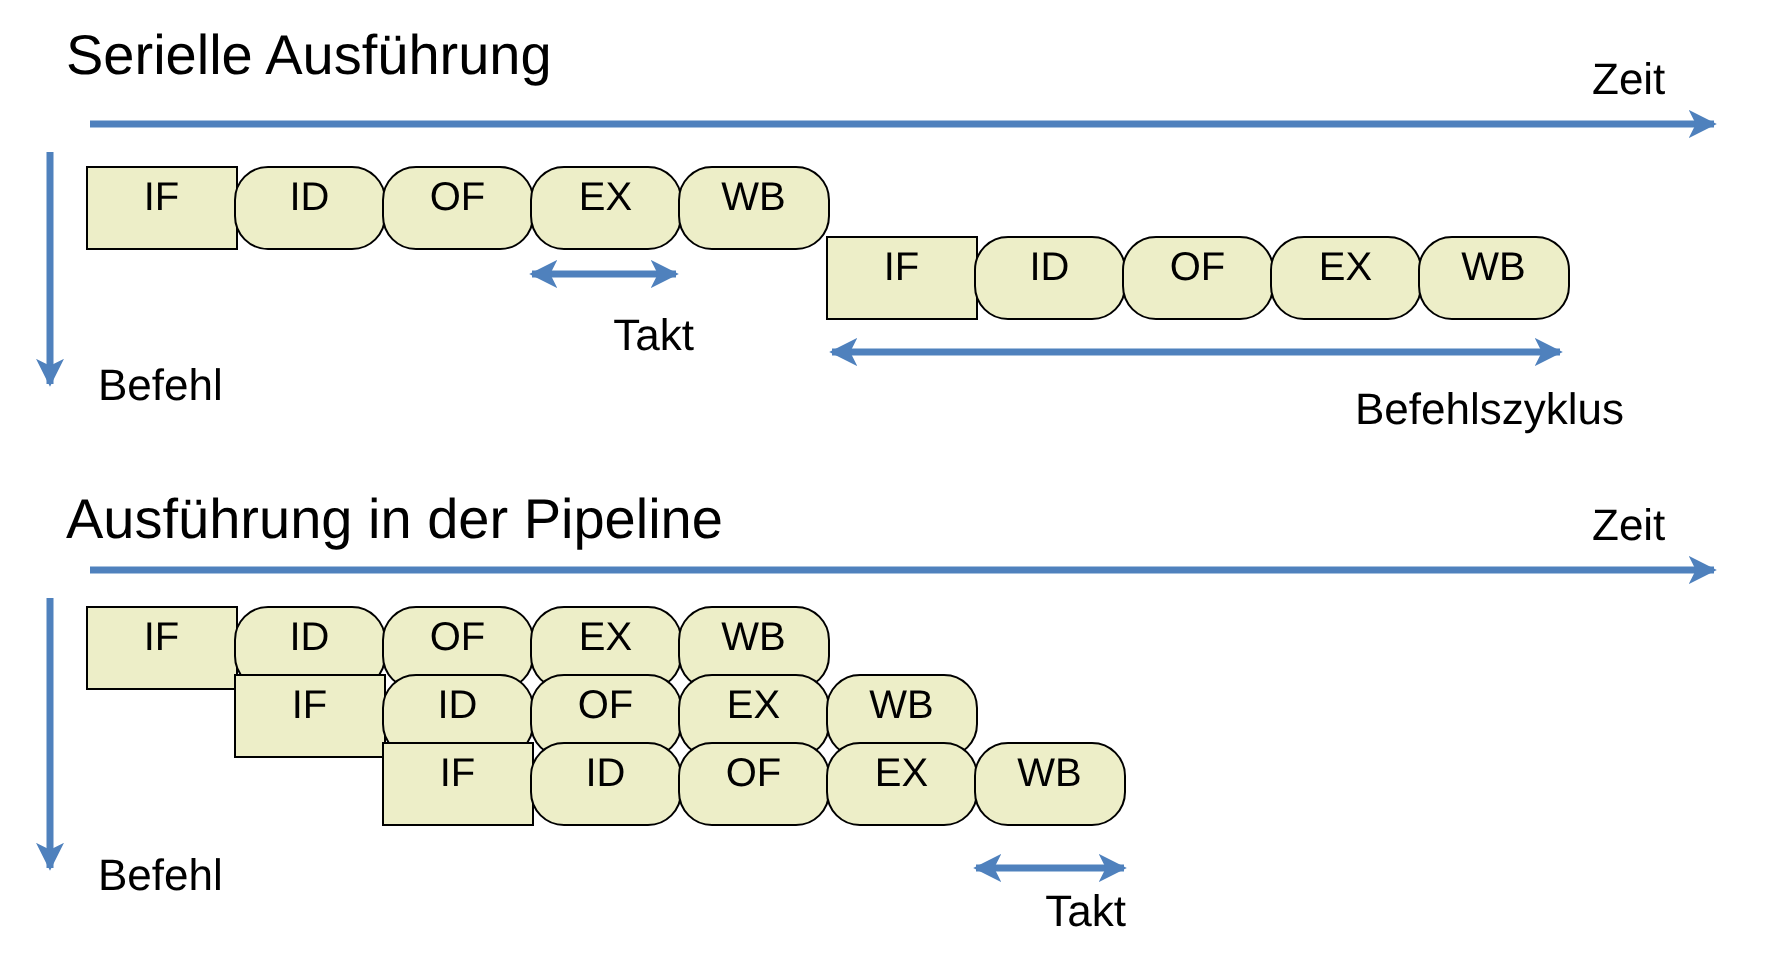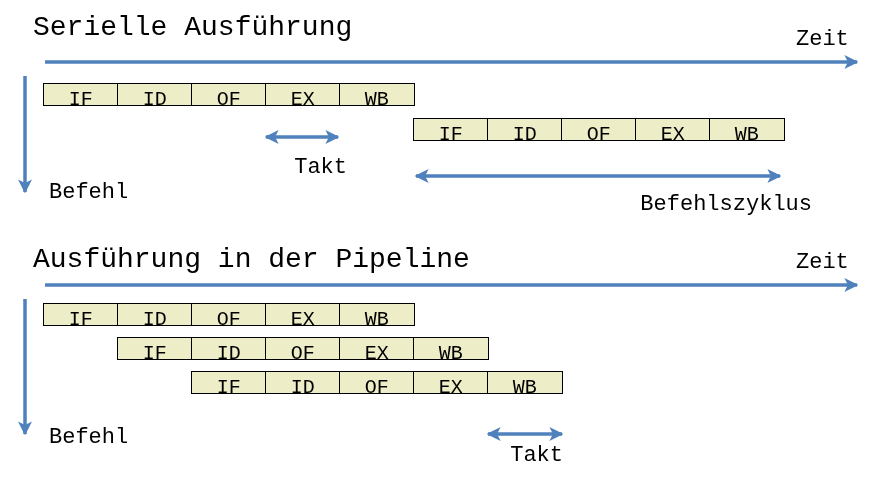--- a/index.html
+++ b/index.html
@@ -9,21 +9,21 @@
     --arrow: #4f81bd;
     --text: #000000;
   }
   * { margin: 0; padding: 0; box-sizing: border-box; }
   html, body { background: #e8e8e8; }
   .canvas {
     position: relative;
     width: 887px;
     height: 483px;
     background: var(--background);
-    font-family: Liberation Mono, monospace;
+    font-family: Liberation Sans, sans-serif;
     color: var(--text);
     overflow: hidden;
     margin: 0 auto;
     padding-left: 20px;
   }
   .abs { position: absolute; }
   .section-title {
     font-size: 28px;
     font-weight: 400;
     color: var(--text);
@@ -32,29 +32,29 @@
   .small-label {
     font-size: 22px;
     font-weight: 400;
     color: var(--text);
     white-space: nowrap;
   }
   .centered { text-align: right; }
   .row { display: flex; }
   .cell {
     width: 75.5px;
-    height: 23px;
+    height: 42px;
     background: var(--box-fill);
     border: 1.5px solid var(--box-border);
     font-size: 20px;
     line-height: 31px;
     text-align: center;
     color: var(--text);
   }
-  .cell + .cell { margin-left: -1.5px; }
+  .cell + .cell { margin-left: -1.5px; border-radius: 17px; }
   svg.overlay {
     position: absolute;
     left: 0; top: 0;
     width: 887px; height: 483px;
     pointer-events: none;
   }
   svg .arrowline { stroke: var(--arrow); stroke-width: 3.5; fill: none; }
   svg .arrowfill { fill: var(--arrow); stroke: none; }
 </style>
 </head>

